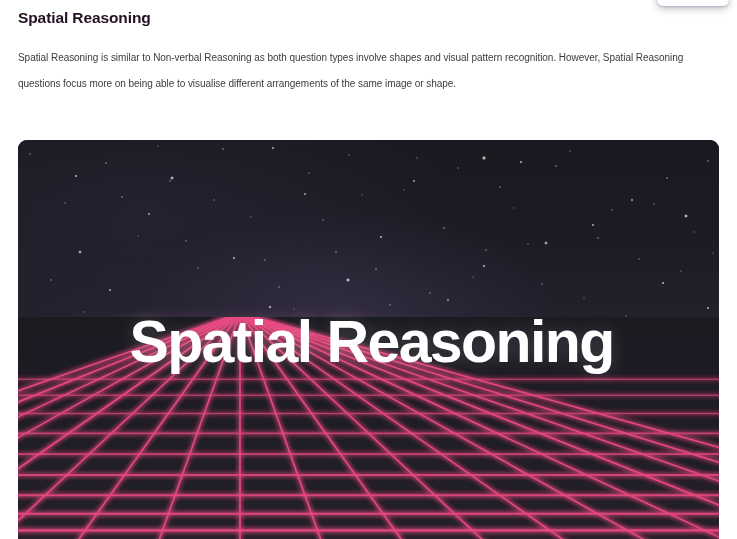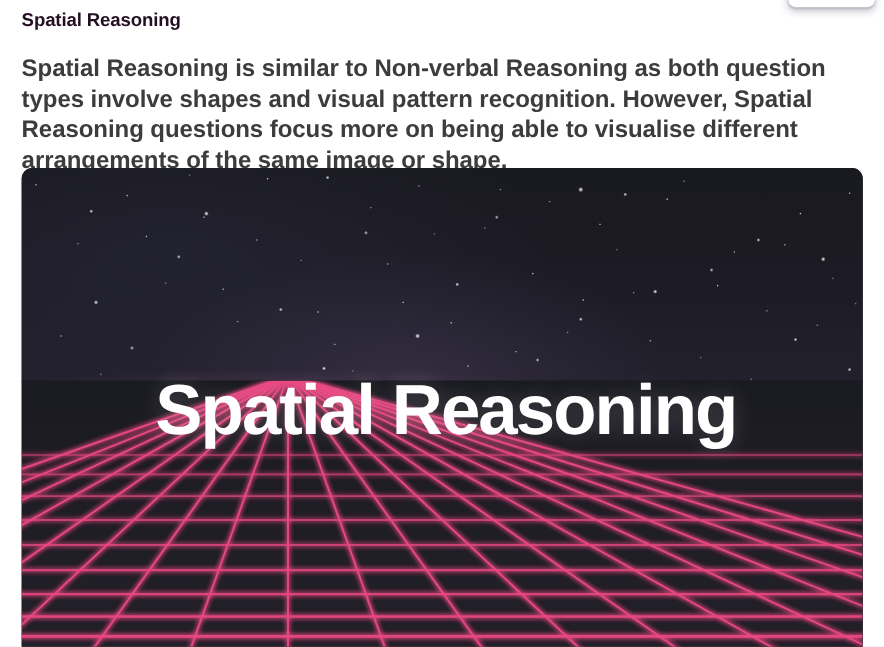--- a/index.html
+++ b/index.html
@@ -42,22 +42,22 @@
     padding-top: 8px;
     font-size: 15.5px;
     font-weight: bold;
     color: #231024;
     letter-spacing: -0.1px;
     line-height: 20px;
   }
   #intro-paragraph {
     margin: 0;
     padding-top: 17px;
-    font-size: 20px;
-    font-weight: bold;
+    font-size: 10px;
+    font-weight: normal;
     color: #3c3c3c;
     line-height: 25.5px;
     width: 700px;
     letter-spacing: -0.05px;
   }
 
   
   #banner {
     position: absolute;
     left: 18px;

